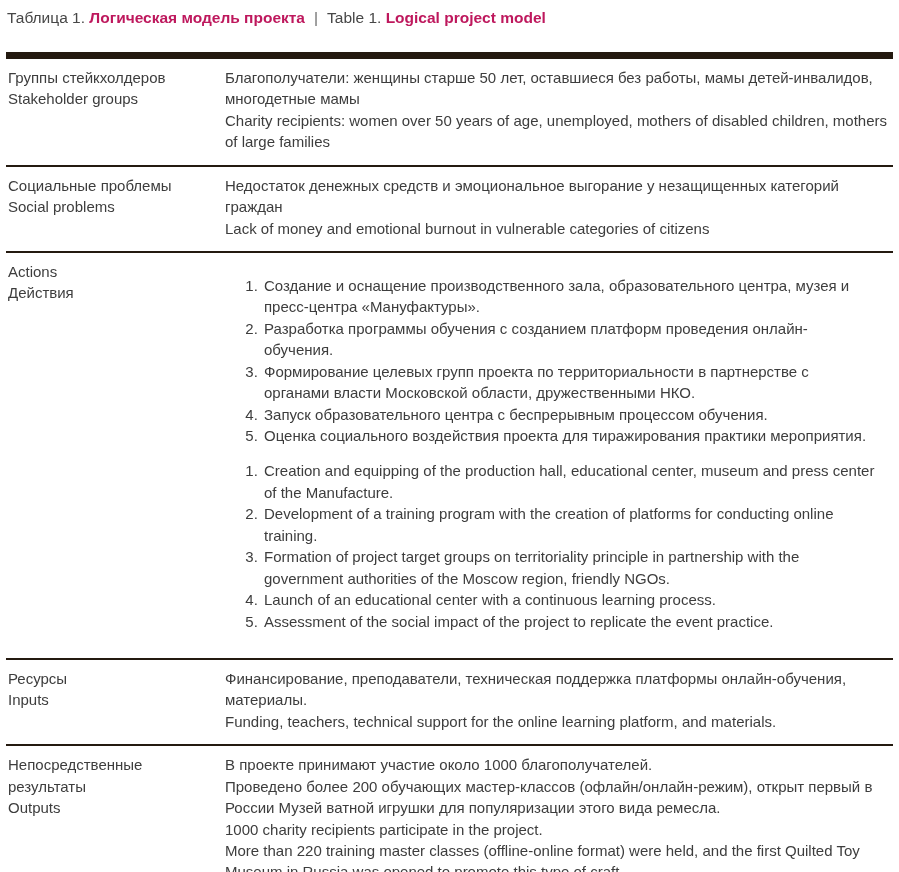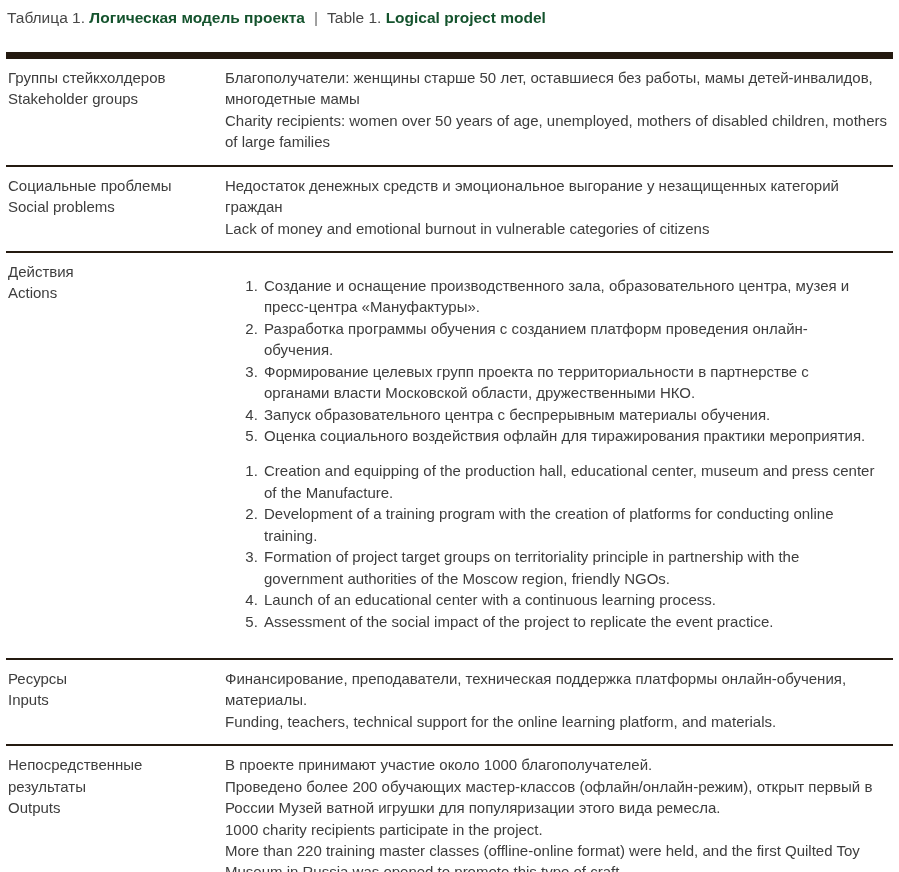--- a/index.html
+++ b/index.html
@@ -23,21 +23,21 @@
   
   .caption {
     font-size: 15.5px;
     line-height: 1.35;
     color: #474747;
     margin: 4px 0 0 1px;
     white-space: nowrap;
   }
   .caption .b {
     font-weight: 700;
-    color: #14532d;
+    color: #be185d;
   }
   .caption .sep {
     display: inline-block;
     margin: 0 9px;
     color: #6b6b6b;
     font-weight: 400;
   }
   
   .lm-table {
     margin-top: 23px;
@@ -102,30 +102,30 @@
         <div>Social problems</div>
       </div>
       <div class="cell-content">
         <p>Недостаток денежных средств и эмоциональное выгорание у незащищенных категорий граждан</p>
         <p>Lack of money and emotional burnout in vulnerable categories of citizens</p>
       </div>
     </div>
 
     <div class="row">
       <div class="cell-label">
+        <div>Actions</div>
         <div>Действия</div>
-        <div>Actions</div>
       </div>
       <div class="cell-content">
         <ol>
           <li>Создание и оснащение производственного зала, образовательного центра, музея и пресс-центра «Мануфактуры».</li>
           <li>Разработка программы обучения с созданием платформ проведения онлайн-обучения.</li>
           <li>Формирование целевых групп проекта по территориальности в партнерстве с органами власти Московской области, дружественными НКО.</li>
-          <li>Запуск образовательного центра с беспрерывным материалы обучения.</li>
-          <li>Оценка социального воздействия офлайн для тиражирования практики мероприятия.</li>
+          <li>Запуск образовательного центра с беспрерывным процессом обучения.</li>
+          <li>Оценка социального воздействия проекта для тиражирования практики мероприятия.</li>
         </ol>
         <ol>
           <li>Creation and equipping of the production hall, educational center, museum and press center of the Manufacture.</li>
           <li>Development of a training program with the creation of platforms for conducting online training.</li>
           <li>Formation of project target groups on territoriality principle in partnership with the government authorities of the Moscow region, friendly NGOs.</li>
           <li>Launch of an educational center with a continuous learning process.</li>
           <li>Assessment of the social impact of the project to replicate the event practice.</li>
         </ol>
       </div>
     </div>

